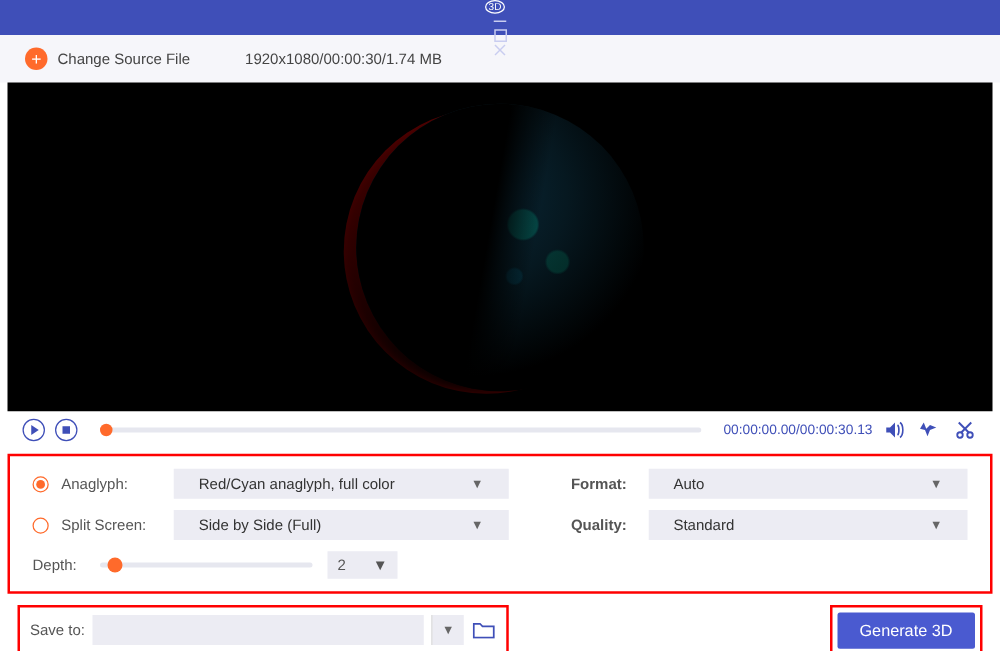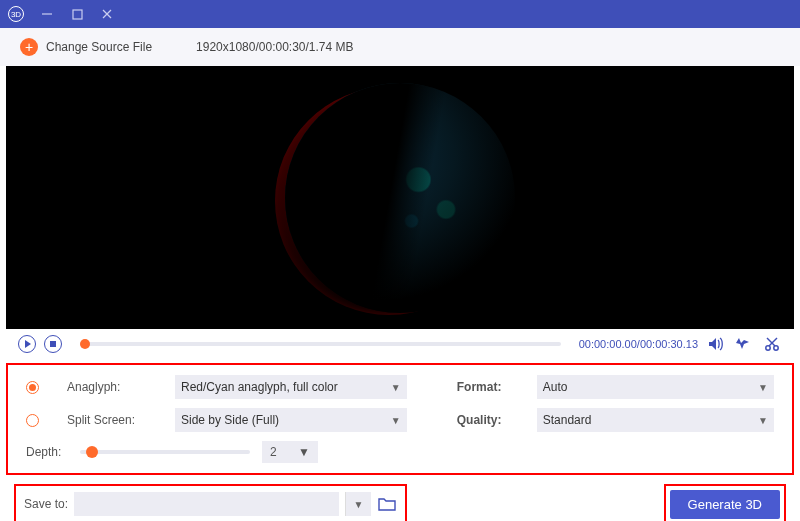--- a/index.html
+++ b/index.html
@@ -1,18 +1,18 @@
 <!DOCTYPE html>
 <html><head>
 <meta charset="utf-8">
 <style>
 * { margin: 0; padding: 0; box-sizing: border-box; font-family: -apple-system, "Segoe UI", Arial, sans-serif; }
 body { background: #fff; width: 800px; height: 521px; overflow: hidden; }
 
-.titlebar { height: 28px; background: #3f4fb8; display: flex; align-items: center; padding: 0 8px; color: #fff; }
+.titlebar { height: 28px; background: #3f4fb8; display: flex; align-items: center; padding: 0 8px; color: #fff; flex-direction: column; }
 .titlebar .logo { width: 16px; height: 16px; border: 1.5px solid #fff; border-radius: 50%; display: flex; align-items: center; justify-content: center; font-size: 8px; margin-right: 8px; }
 .titlebar .title { font-size: 12px; flex: 1; }
 .titlebar .winbtn { width: 30px; height: 28px; display: flex; align-items: center; justify-content: center; color: #c9cdf0; cursor: pointer; }
 .titlebar .winbtn svg { stroke: #c9cdf0; }
 
 .toolbar { height: 38px; background: #f6f6fa; display: flex; align-items: center; padding: 0 20px; font-size: 12px; color: #444; gap: 44px; }
 .change-src { display: flex; align-items: center; gap: 8px; cursor: pointer; }
 .plus-circle { width: 18px; height: 18px; background: #ff6a2b; border-radius: 50%; display: flex; align-items: center; justify-content: center; color: #fff; font-size: 14px; line-height: 1; }
 
 .preview { height: 263px; background: #000; margin: 0 6px; position: relative; display: flex; align-items: center; justify-content: center; overflow: hidden; }
@@ -28,26 +28,26 @@
 .ctrl-btn.stop::after { content:""; width: 6px; height: 6px; background: #3f4fb8; }
 .timeline { flex: 1; height: 4px; background: #e6e7ef; border-radius: 2px; position: relative; margin: 0 10px; }
 .timeline .dot { position: absolute; left: 0; top: -3px; width: 10px; height: 10px; background: #ff6a2b; border-radius: 50%; }
 .time { font-size: 11px; color: #3f4fb8; }
 .time .cur { color: #3f4fb8; }
 .icon-btn { width: 20px; height: 20px; display: flex; align-items: center; justify-content: center; color: #3f4fb8; cursor: pointer; }
 
 .opts { padding: 10px 18px; border: 2px solid #ff0000; margin: 4px 6px 6px 6px; display: flex; gap: 50px; font-size: 12px; color: #555; }
 .opts .col-left { flex: 1.2; }
 .opts .col-right { flex: 1; }
-.row { display: flex; align-items: center; gap: 28px; margin-bottom: 9px; }
+.row { display: flex; align-items: center; gap: 10px; margin-bottom: 9px; }
 .radio { width: 13px; height: 13px; border: 1.5px solid #ff6a2b; border-radius: 50%; display: inline-flex; align-items: center; justify-content: center; }
 .radio.on::after { content:""; width: 7px; height: 7px; background: #ff6a2b; border-radius: 50%; }
 .label { width: 80px; }
 .label-r { width: 52px; font-weight: bold; }
-.select { flex: 1; height: 24px; background: #ececf3; border: none; padding: 0 6px; display: flex; align-items: center; justify-content: space-between; font-size: 12px; color: #333; cursor: pointer; }
+.select { flex: 1; height: 24px; background: #ececf3; border: none; padding: 0 20px; display: flex; align-items: center; justify-content: space-between; font-size: 12px; color: #333; cursor: pointer; }
 .select .chev { color: #666; font-size: 10px; }
 .checkbox { width: 12px; height: 12px; border: 1px solid #ccc; display: inline-block; }
 .depth-row { display: flex; align-items: center; gap: 12px; }
 .slider { width: 170px; height: 4px; background: #e6e7ef; border-radius: 2px; position: relative; }
 .slider .knob { position: absolute; left: 6px; top: -4px; width: 12px; height: 12px; background: #ff6a2b; border-radius: 50%; }
 .depth-sel { width: 56px; height: 22px; background: #ececf3; display: flex; align-items: center; justify-content: space-between; padding: 0 8px; font-size: 12px; cursor: pointer; }
 
 .footer { height: 46px; display: flex; align-items: center; padding: 0 14px; gap: 10px; }
 .saveblock { display: flex; align-items: center; gap: 6px; border: 2px solid #ff0000; padding: 6px 8px; font-size: 12px; color: #555; }
 .save-sel { width: 265px; height: 24px; background: #ececf3; display: flex; align-items: center; padding: 0 8px; font-size: 11px; color: #333; }

